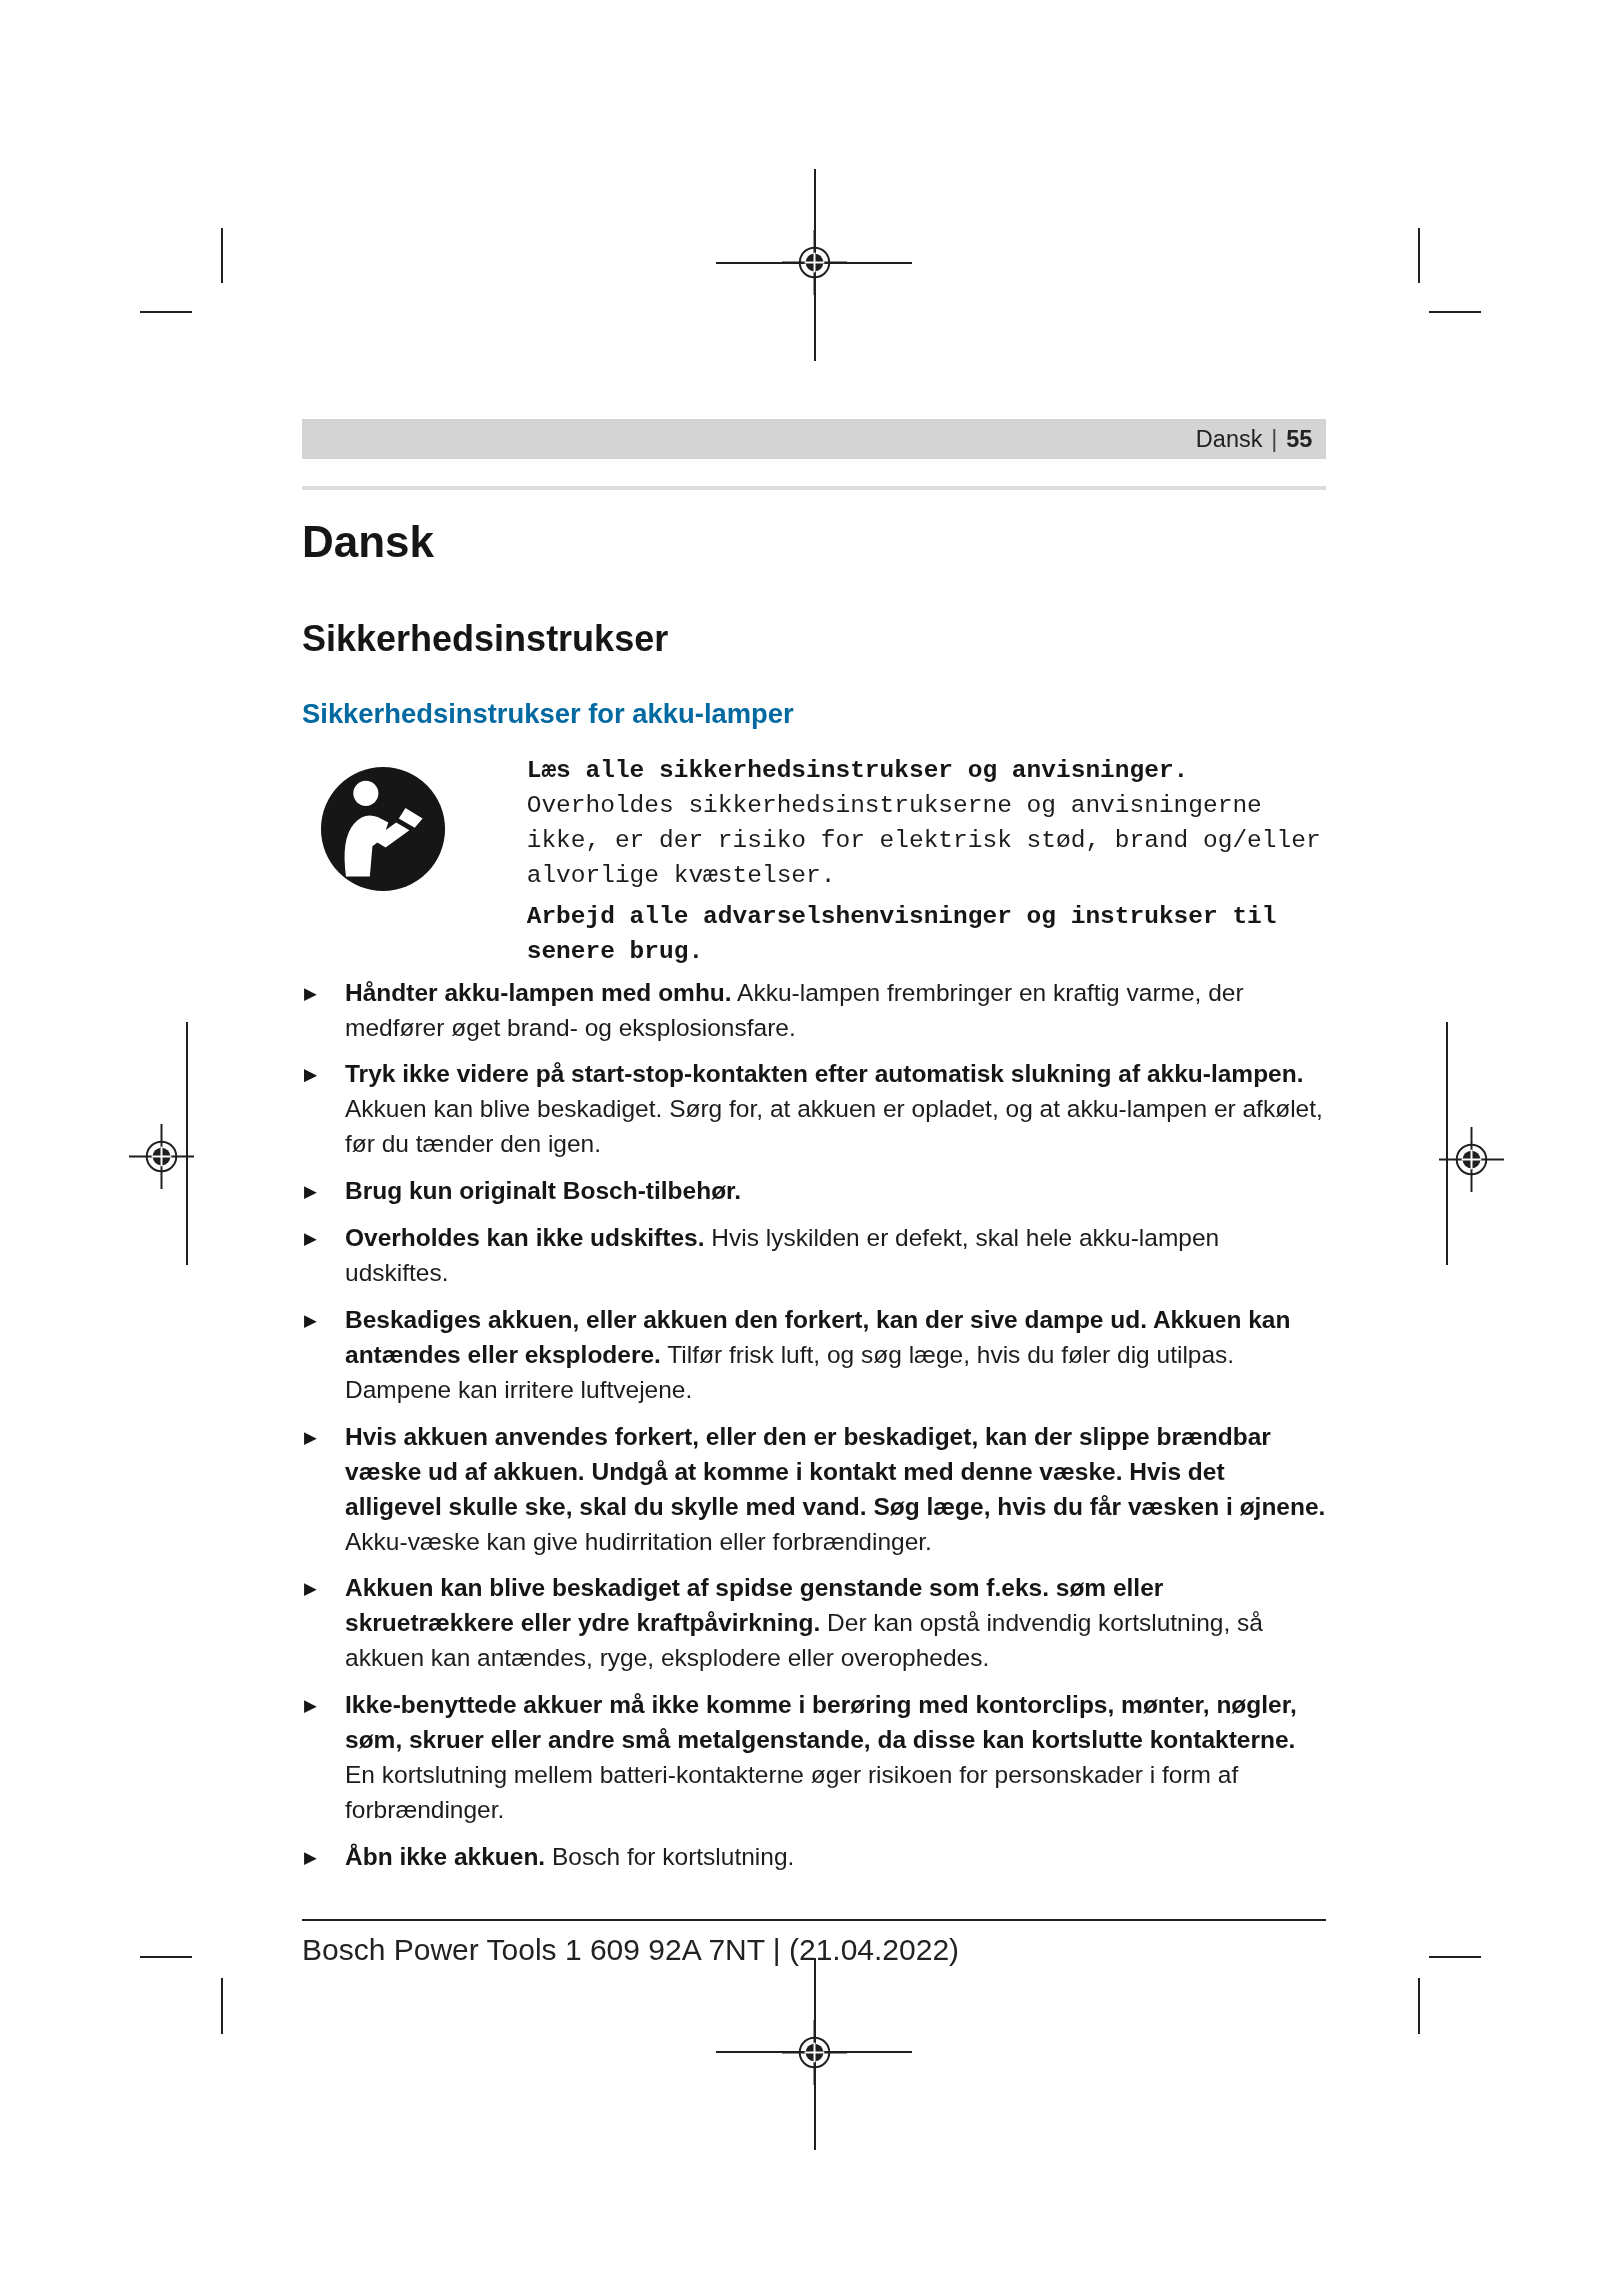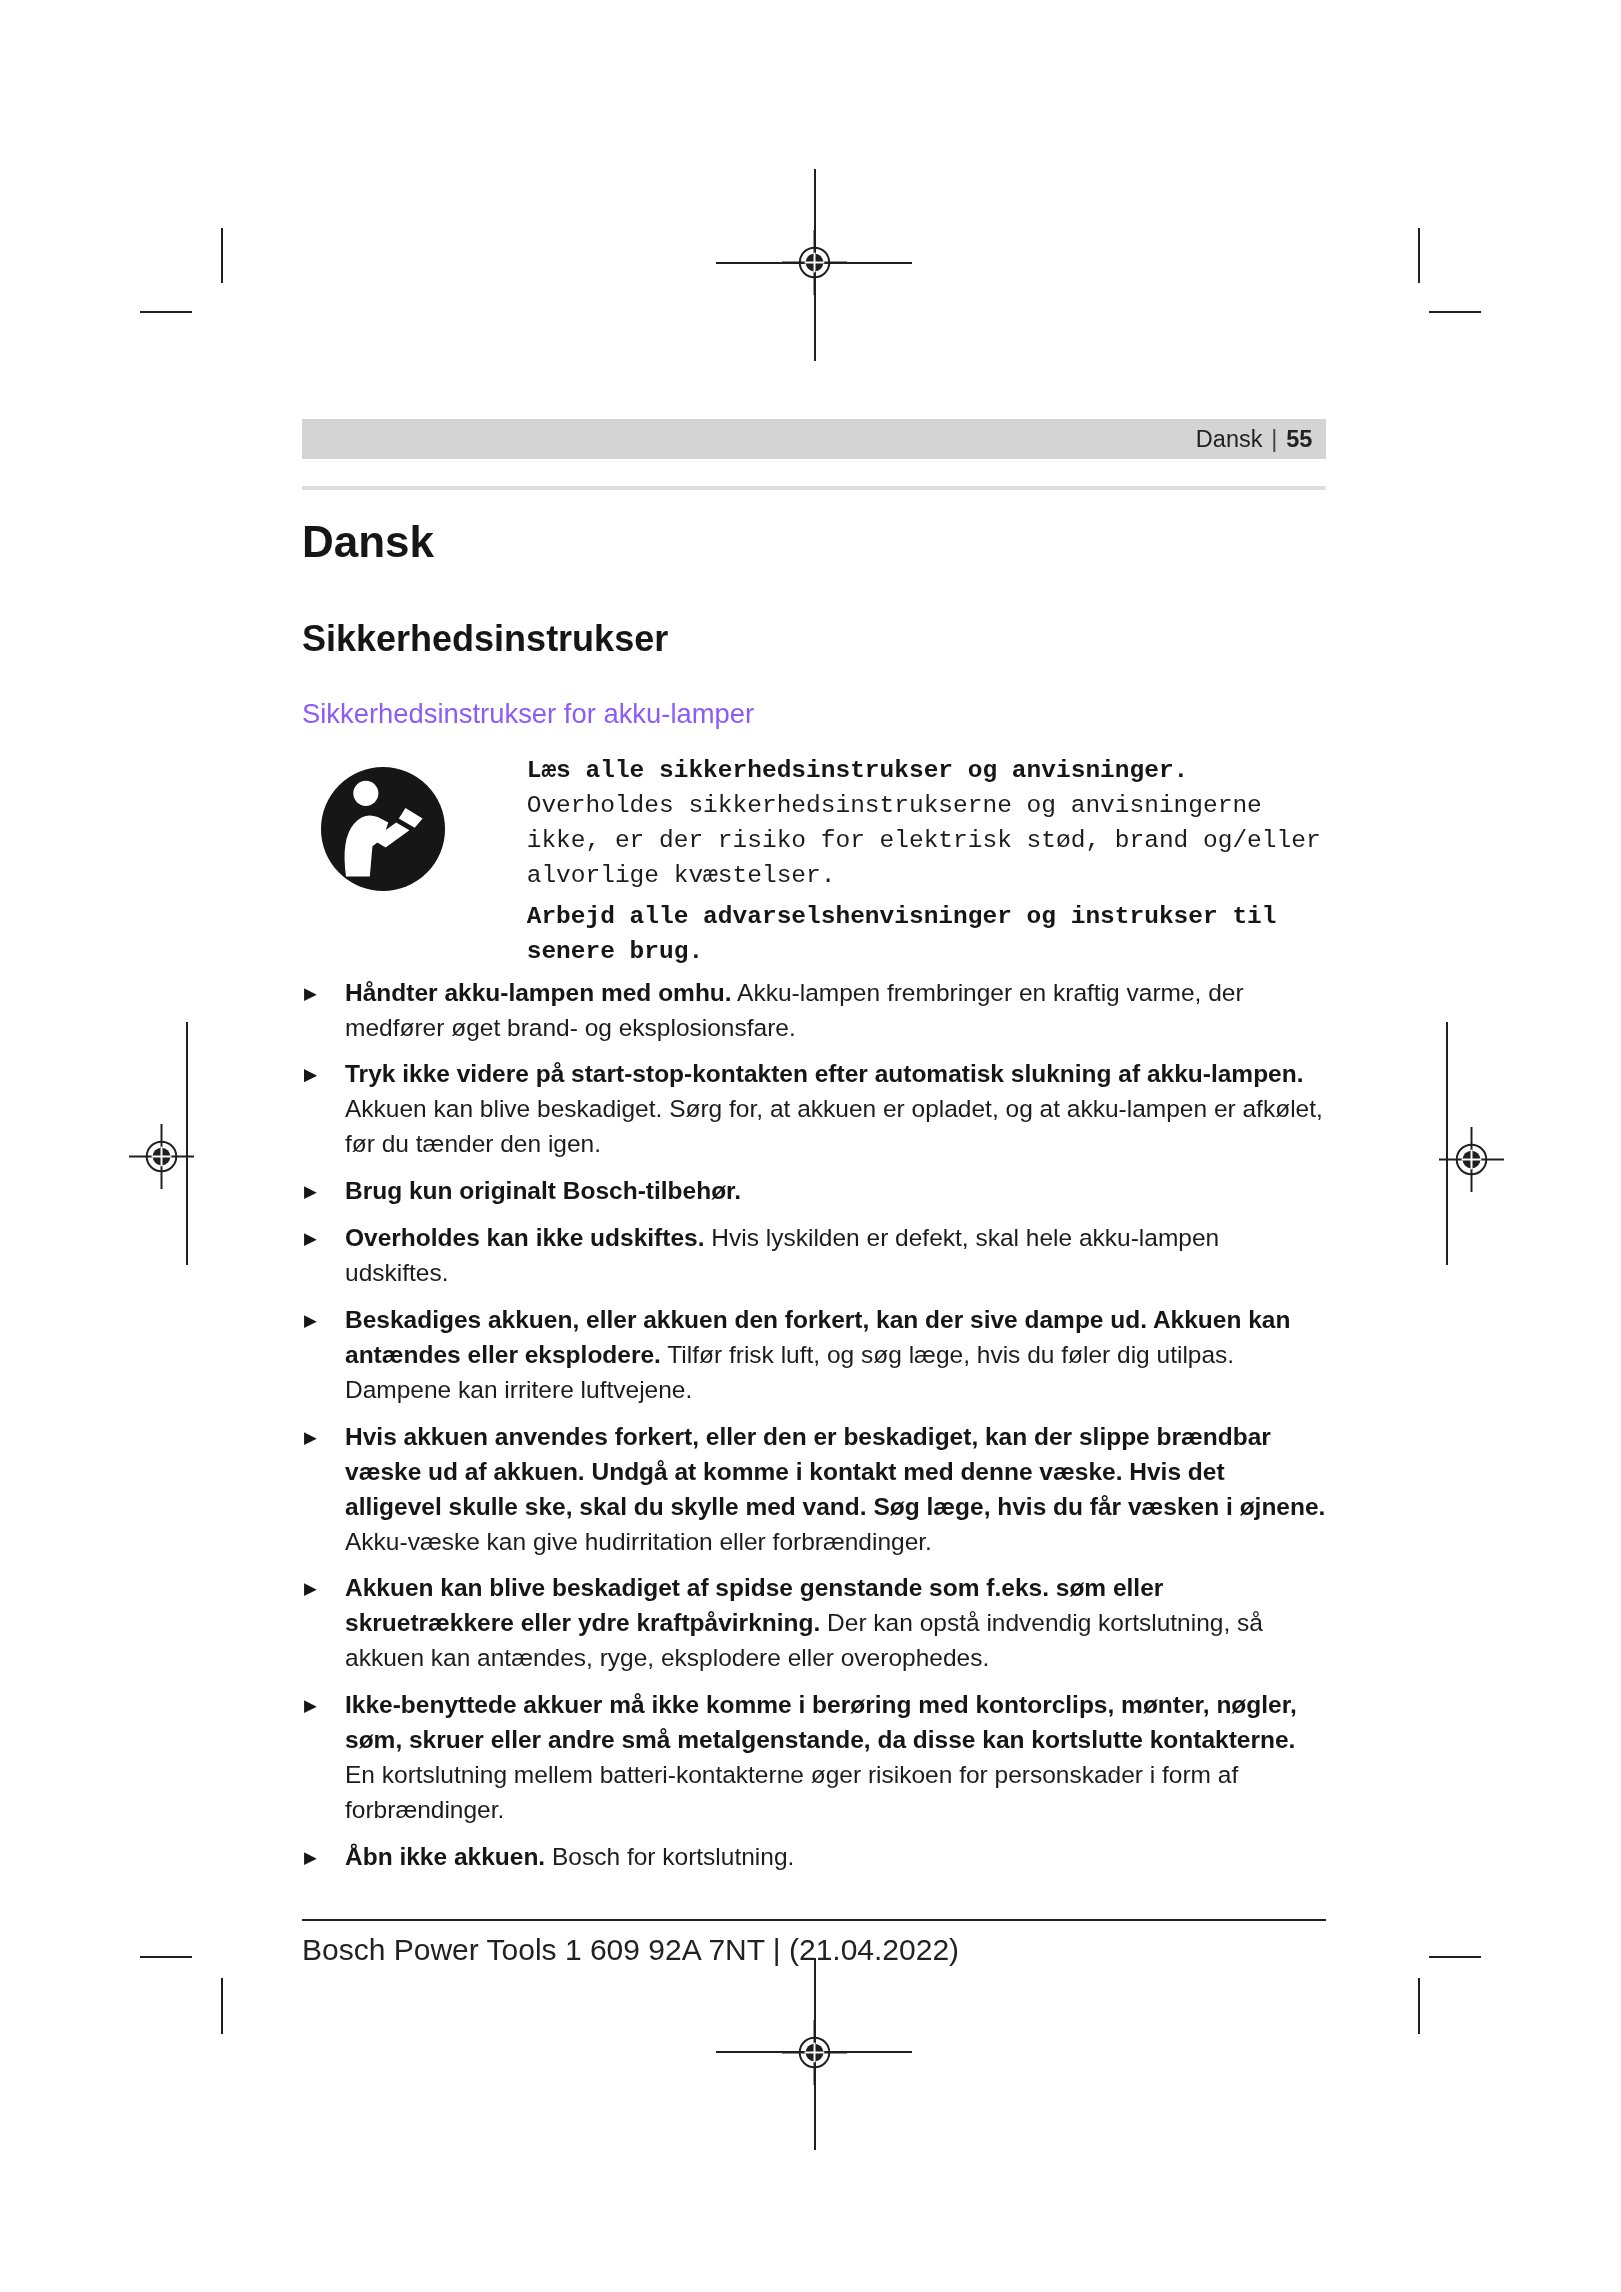--- a/index.html
+++ b/index.html
@@ -22,21 +22,21 @@
     height:40px;background:#d4d4d4;
     display:flex;align-items:center;justify-content:flex-end;
     padding-right:13.7px;box-sizing:border-box;
     font-size:23.5px;color:#222;
   }
   .header-bar .sep{margin:0 8.8px;color:#444;}
   .header-bar .pageno{font-weight:700;}
   .subrule{height:4.9px;background:#dedede;margin-top:26.5px;}
   h1{font-size:44px;font-weight:700;line-height:47px;margin:28px 0 0 0;color:#161616;}
   h2{font-size:36px;font-weight:700;line-height:39px;margin:54px 0 0 0;color:#161616;}
-  h3{font-size:27.4px;font-weight:400;line-height:31px;margin:40px 0 0 0;color:#8b5cf6;}
+  h3{font-size:27.4px;font-weight:700;line-height:31px;margin:40px 0 0 0;color:#0369a1;}
   .intro{display:flex;align-items:flex-start;margin-top:23.5px;font-family:Liberation Mono, monospace;}
   .manual-icon{width:132px;height:132px;flex-shrink:0;margin-left:14.7px;margin-right:78px;margin-top:9.8px;}
   .intro-text{font-size:24.5px;line-height:35px;width:799px;}
   .intro-text p{margin:0;}
   .intro-text p + p{margin-top:5.9px;}
   b,.bold{font-weight:700;color:#161616;}
   ul.bullets{list-style:none;margin:5.9px 0 0 0;padding:0;font-size:24.5px;line-height:35px;}
   ul.bullets li{position:relative;padding-left:43px;margin-bottom:11.8px;}
   ul.bullets li .arrow{
     position:absolute;left:2px;top:1px;

